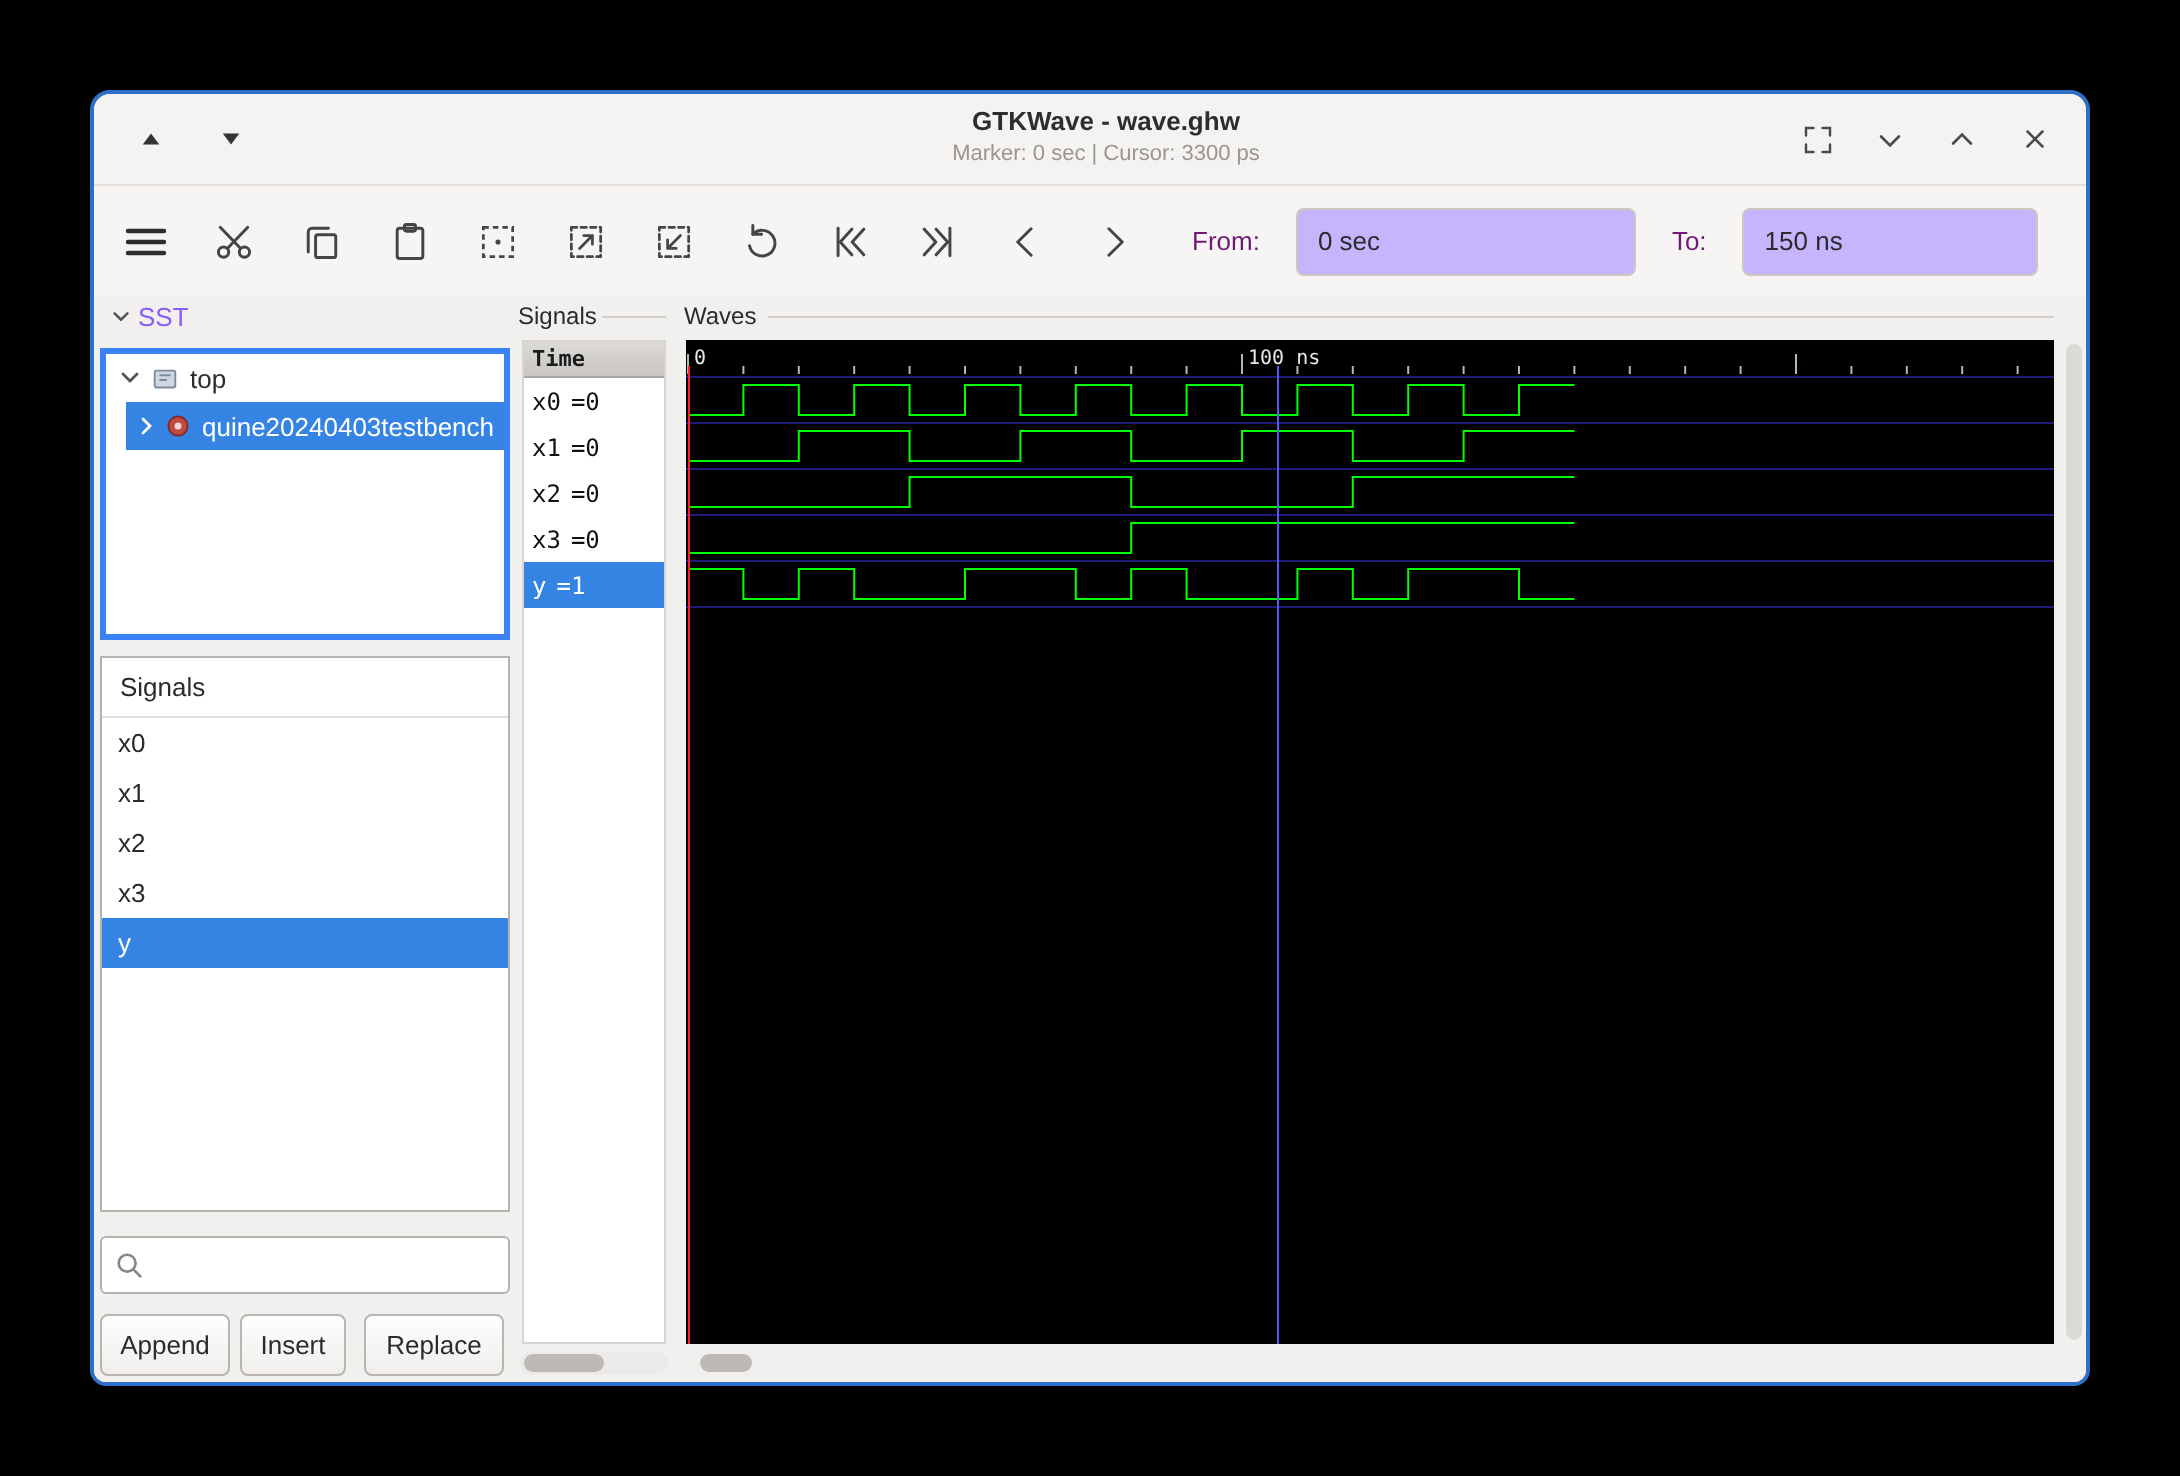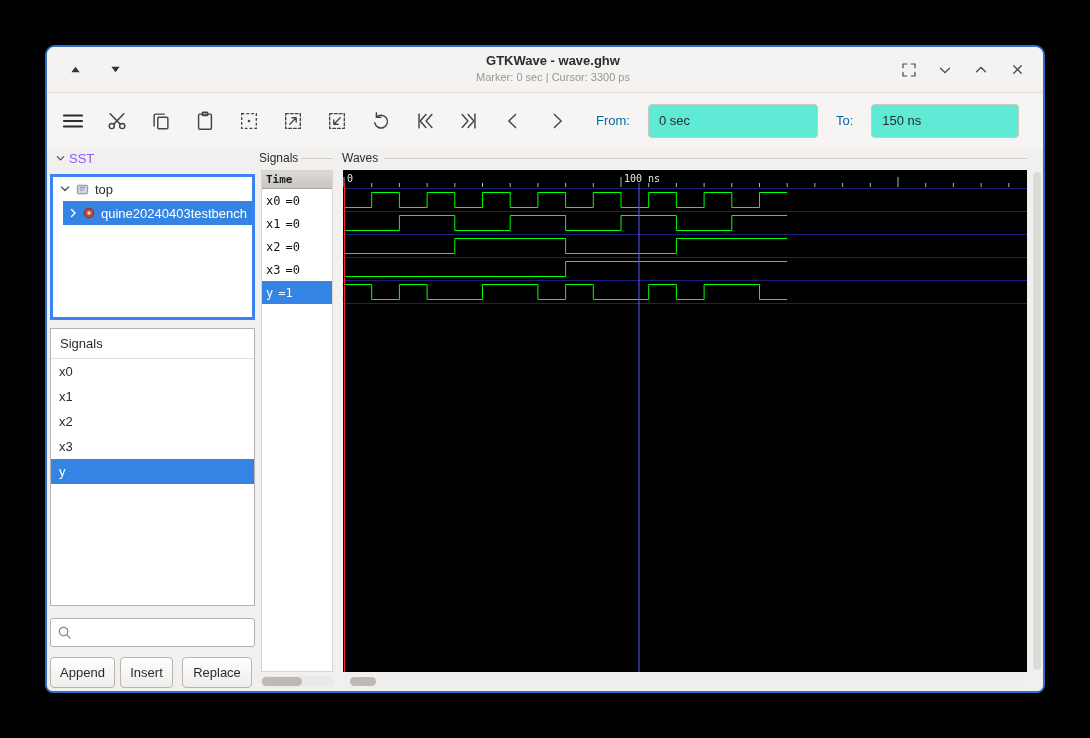--- a/index.html
+++ b/index.html
@@ -15,22 +15,22 @@
   .tb-center{position:absolute;left:220px;right:204px;top:6px;text-align:center;}
   .title{font-size:13px;font-weight:700;color:#2d2d2d;}
   .subtitle{font-size:11px;color:#9a968f;margin-top:3px;}
   .ibtn{display:inline-flex;align-items:center;justify-content:center;width:24px;height:24px;cursor:default;}
 
   
   .toolbar{position:absolute;left:0;top:46px;right:0;height:55px;background:#f6f5f3;
            display:flex;align-items:center;padding:0 20px 0 13px;gap:18px;box-sizing:border-box;}
   .tbtn{display:inline-flex;align-items:center;justify-content:center;width:26px;height:26px;flex:0 0 auto;}
   .tbtn svg{display:block;}
-  .tlabel{font-size:13px;color:#0369a1;flex:0 0 auto;}
-  .tinput{height:34px;border:1px solid #ccc7c1;border-radius:4px;background:#5eead4;font-size:13px;
+  .tlabel{font-size:13px;color:#701a75;flex:0 0 auto;}
+  .tinput{height:34px;border:1px solid #ccc7c1;border-radius:4px;background:#c4b5fd;font-size:13px;
           color:#2b2b2b;padding:0 10px;box-sizing:border-box;font-family:"Liberation Sans",sans-serif;}
   .grow{flex:1 1 auto;}
 
   
   .content{position:absolute;left:0;top:101px;right:0;bottom:0;background:#f1f0ee;}
   .sst-label{position:absolute;left:6px;top:3px;display:flex;align-items:center;gap:2px;
              font-size:13px;color:#8b5cf6;}
   .tree{position:absolute;left:3px;top:26px;width:205px;height:146px;background:#fff;
         border:3px solid #3b82f6;box-sizing:border-box;overflow:hidden;}
   .tree-row{height:24px;display:flex;align-items:center;font-size:13px;color:#2b2b2b;

